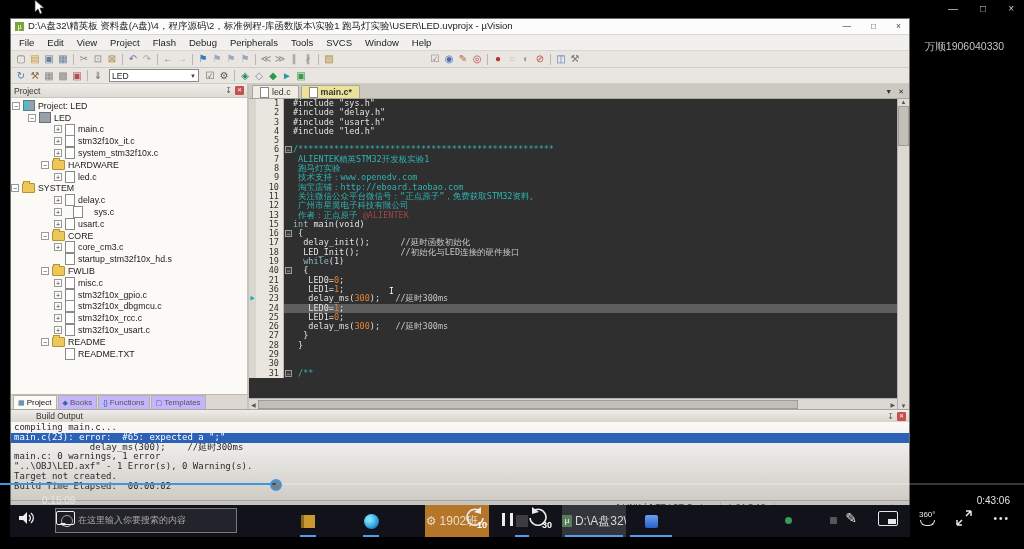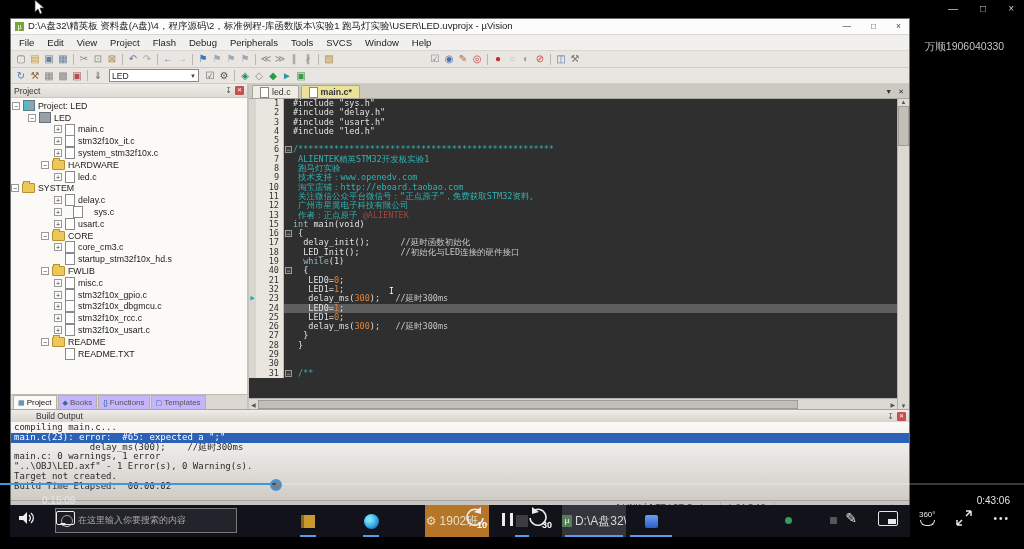--- a/index.html
+++ b/index.html
@@ -522,21 +522,21 @@
                     <span class="txt"><span class="c-d">  {</span></span>
                   </div>
                   <div class="cl">
                     <span class="mar"></span>
                     <span class="num">21</span>
                     <span class="fold"></span>
                     <span class="txt"><span class="c-d">   LED0=</span><span class="c-num">0</span><span class="c-d">;</span></span>
                   </div>
                   <div class="cl">
                     <span class="mar"></span>
-                    <span class="num">32</span>
+                    <span class="num">36</span>
                     <span class="fold"></span>
                     <span class="txt"><span class="c-d">   LED1=</span><span class="c-num">1</span><span class="c-d">;</span></span>
                   </div>
                   <div class="cl">
                     <span class="mar">▶</span>
                     <span class="num">23</span>
                     <span class="fold"></span>
                     <span class="txt"><span class="c-d">   delay_ms(</span><span class="c-num">300</span><span class="c-d">);   </span><span class="c-lc">//延时300ms</span></span>
                   </div>
                   <div class="cl hl">

